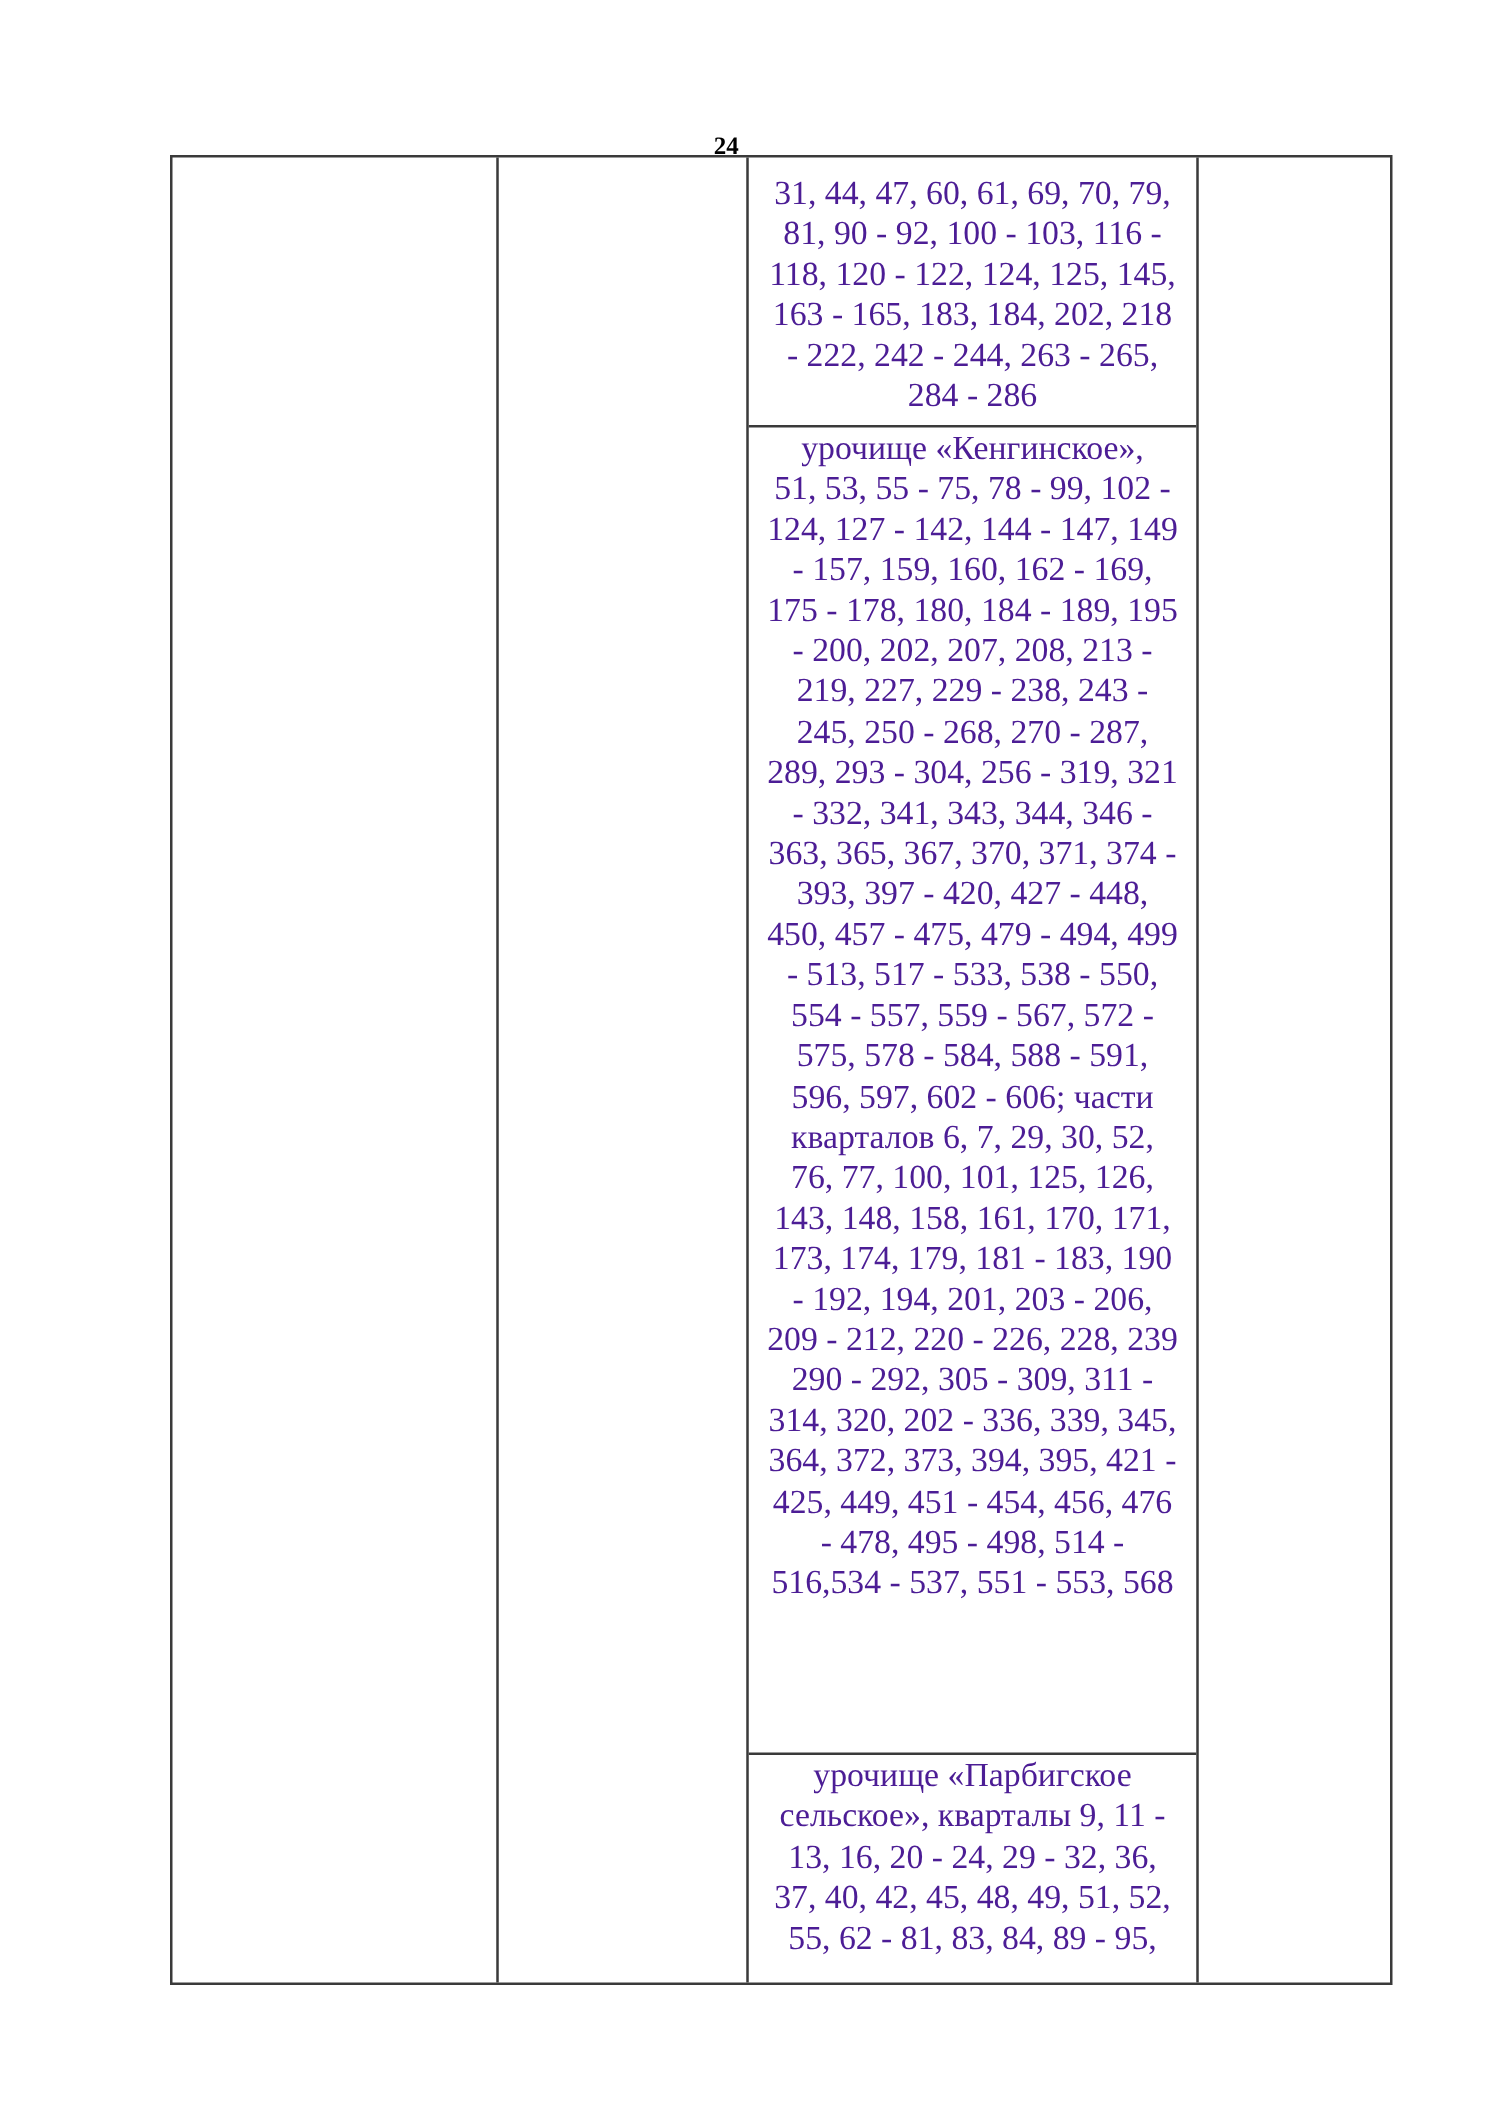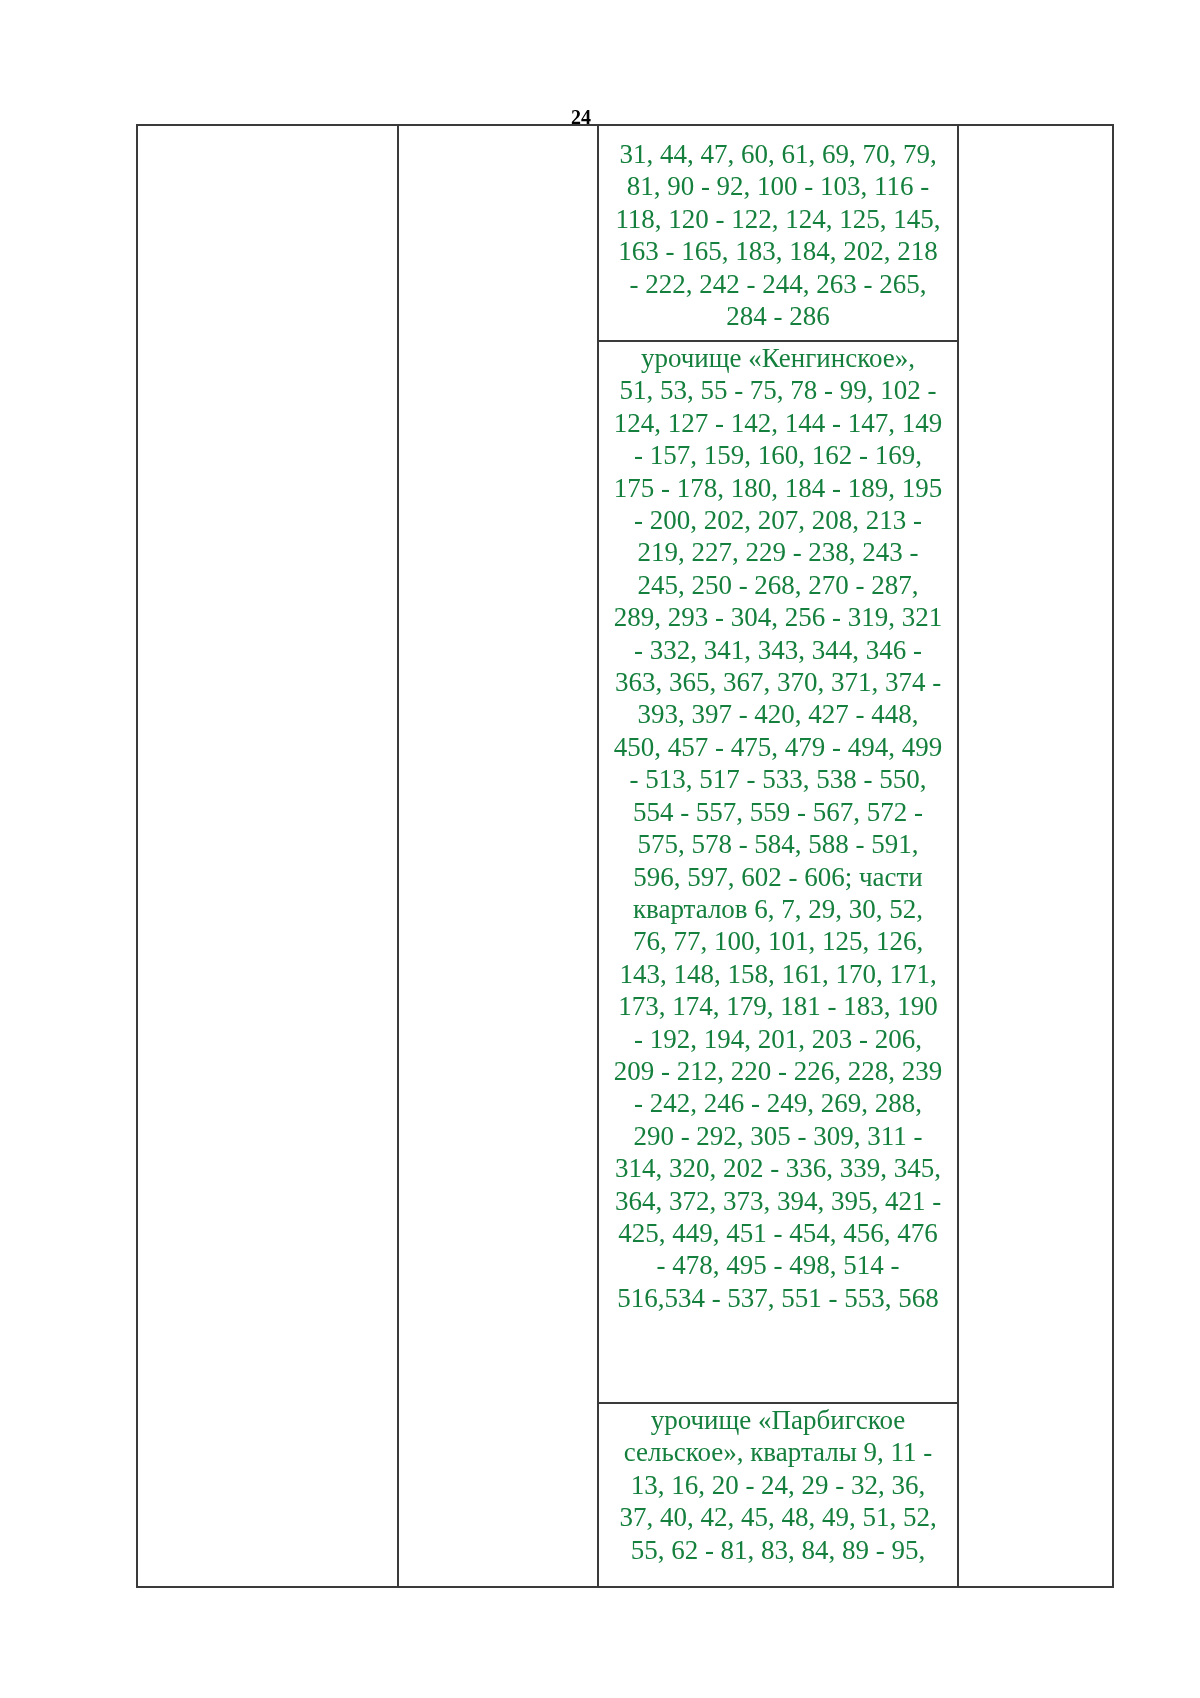--- a/index.html
+++ b/index.html
@@ -45,21 +45,21 @@
   .col-1 { width: 261px; border-right: 2px solid #3a3a3a; }
   .col-2 { width: 200px; border-right: 2px solid #3a3a3a; }
   .col-3 { width: 360px; border-right: 2px solid #3a3a3a; display: flex; flex-direction: column; }
   .col-4 { flex: 1; }
   .cell {
     box-sizing: border-box;
     width: 100%;
     text-align: center;
     font-size: 27px;
     line-height: 32.4px;
-    color: #15803d;
+    color: #4c1d95;
   }
   .cell .line { white-space: nowrap; }
   .cell-1 {
     height: 216px;
     border-bottom: 2px solid #3a3a3a;
     padding-top: 12px;
   }
   .cell-2 {
     height: 1062px;
     border-bottom: 2px solid #3a3a3a;
@@ -103,21 +103,20 @@
           <div class="line">- 513, 517 - 533, 538 - 550,</div>
           <div class="line">554 - 557, 559 - 567, 572 -</div>
           <div class="line">575, 578 - 584, 588 - 591,</div>
           <div class="line">596, 597, 602 - 606; части</div>
           <div class="line">кварталов 6, 7, 29, 30, 52,</div>
           <div class="line">76, 77, 100, 101, 125, 126,</div>
           <div class="line">143, 148, 158, 161, 170, 171,</div>
           <div class="line">173, 174, 179, 181 - 183, 190</div>
           <div class="line">- 192, 194, 201, 203 - 206,</div>
           <div class="line">209 - 212, 220 - 226, 228, 239</div>
-          <div class="line">- 242, 246 - 249, 269, 288,</div>
           <div class="line">290 - 292, 305 - 309, 311 -</div>
           <div class="line">314, 320, 202 - 336, 339, 345,</div>
           <div class="line">364, 372, 373, 394, 395, 421 -</div>
           <div class="line">425, 449, 451 - 454, 456, 476</div>
           <div class="line">- 478, 495 - 498, 514 -</div>
           <div class="line">516,534 - 537, 551 - 553, 568</div>
         </div>
       <div class="cell cell-3">
           <div class="line">урочище «Парбигское</div>
           <div class="line">сельское», кварталы 9, 11 -</div>

